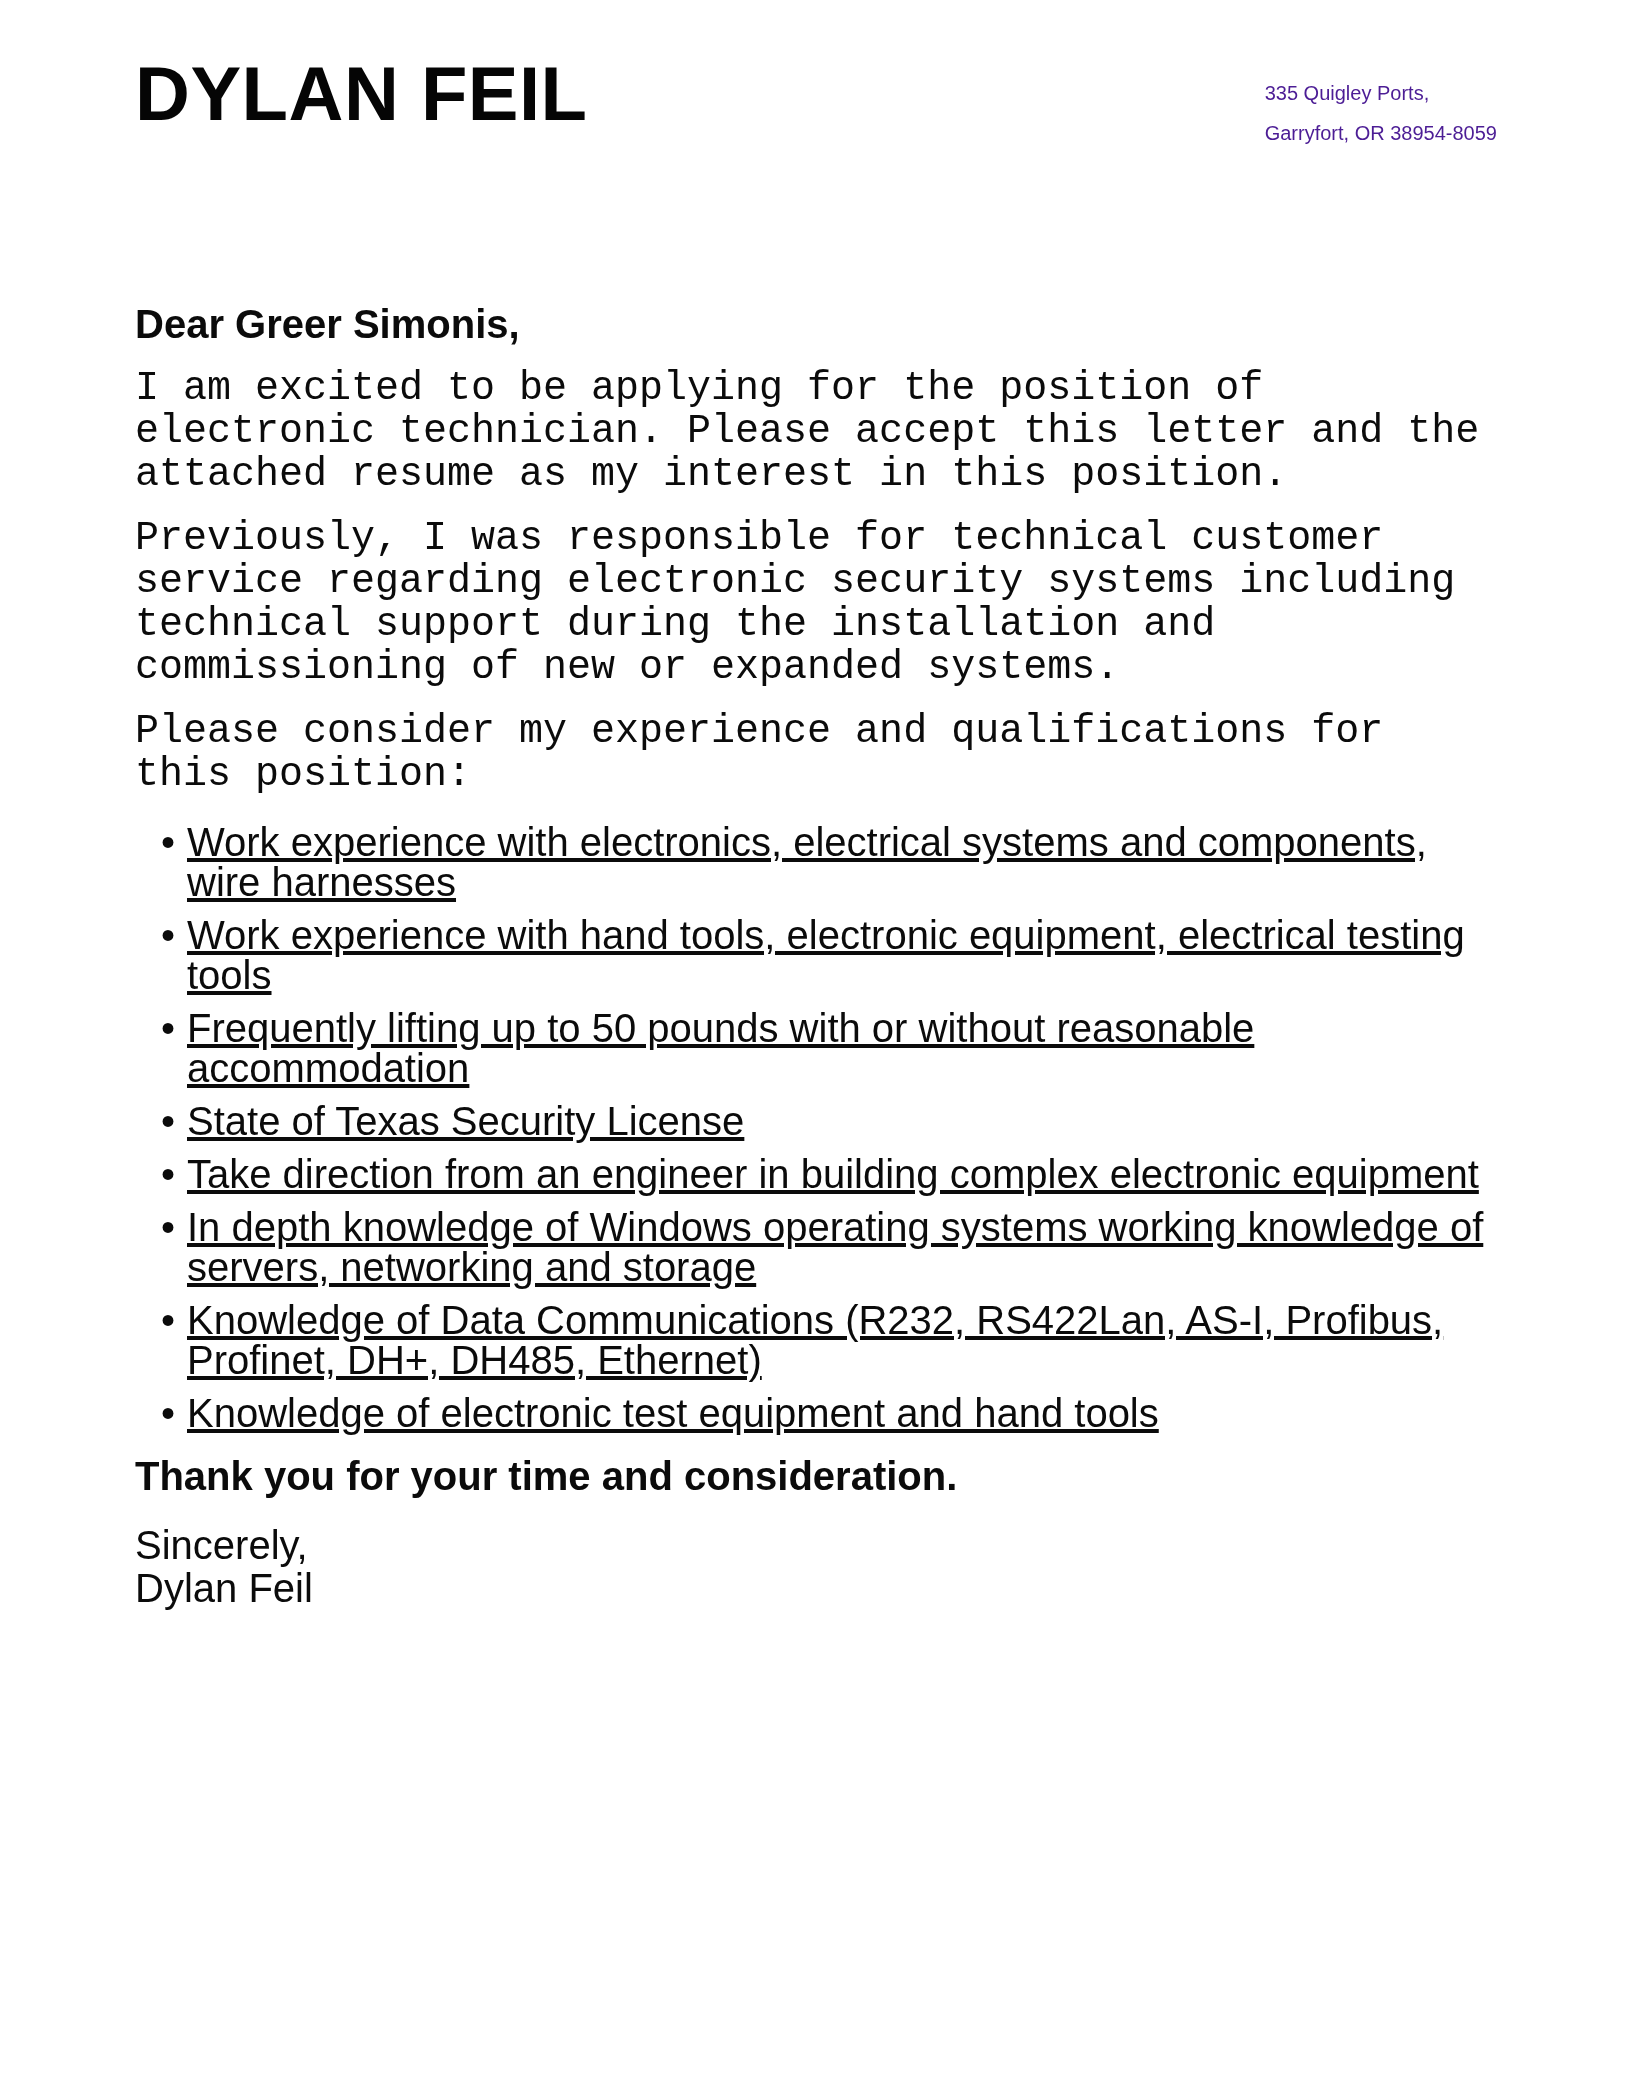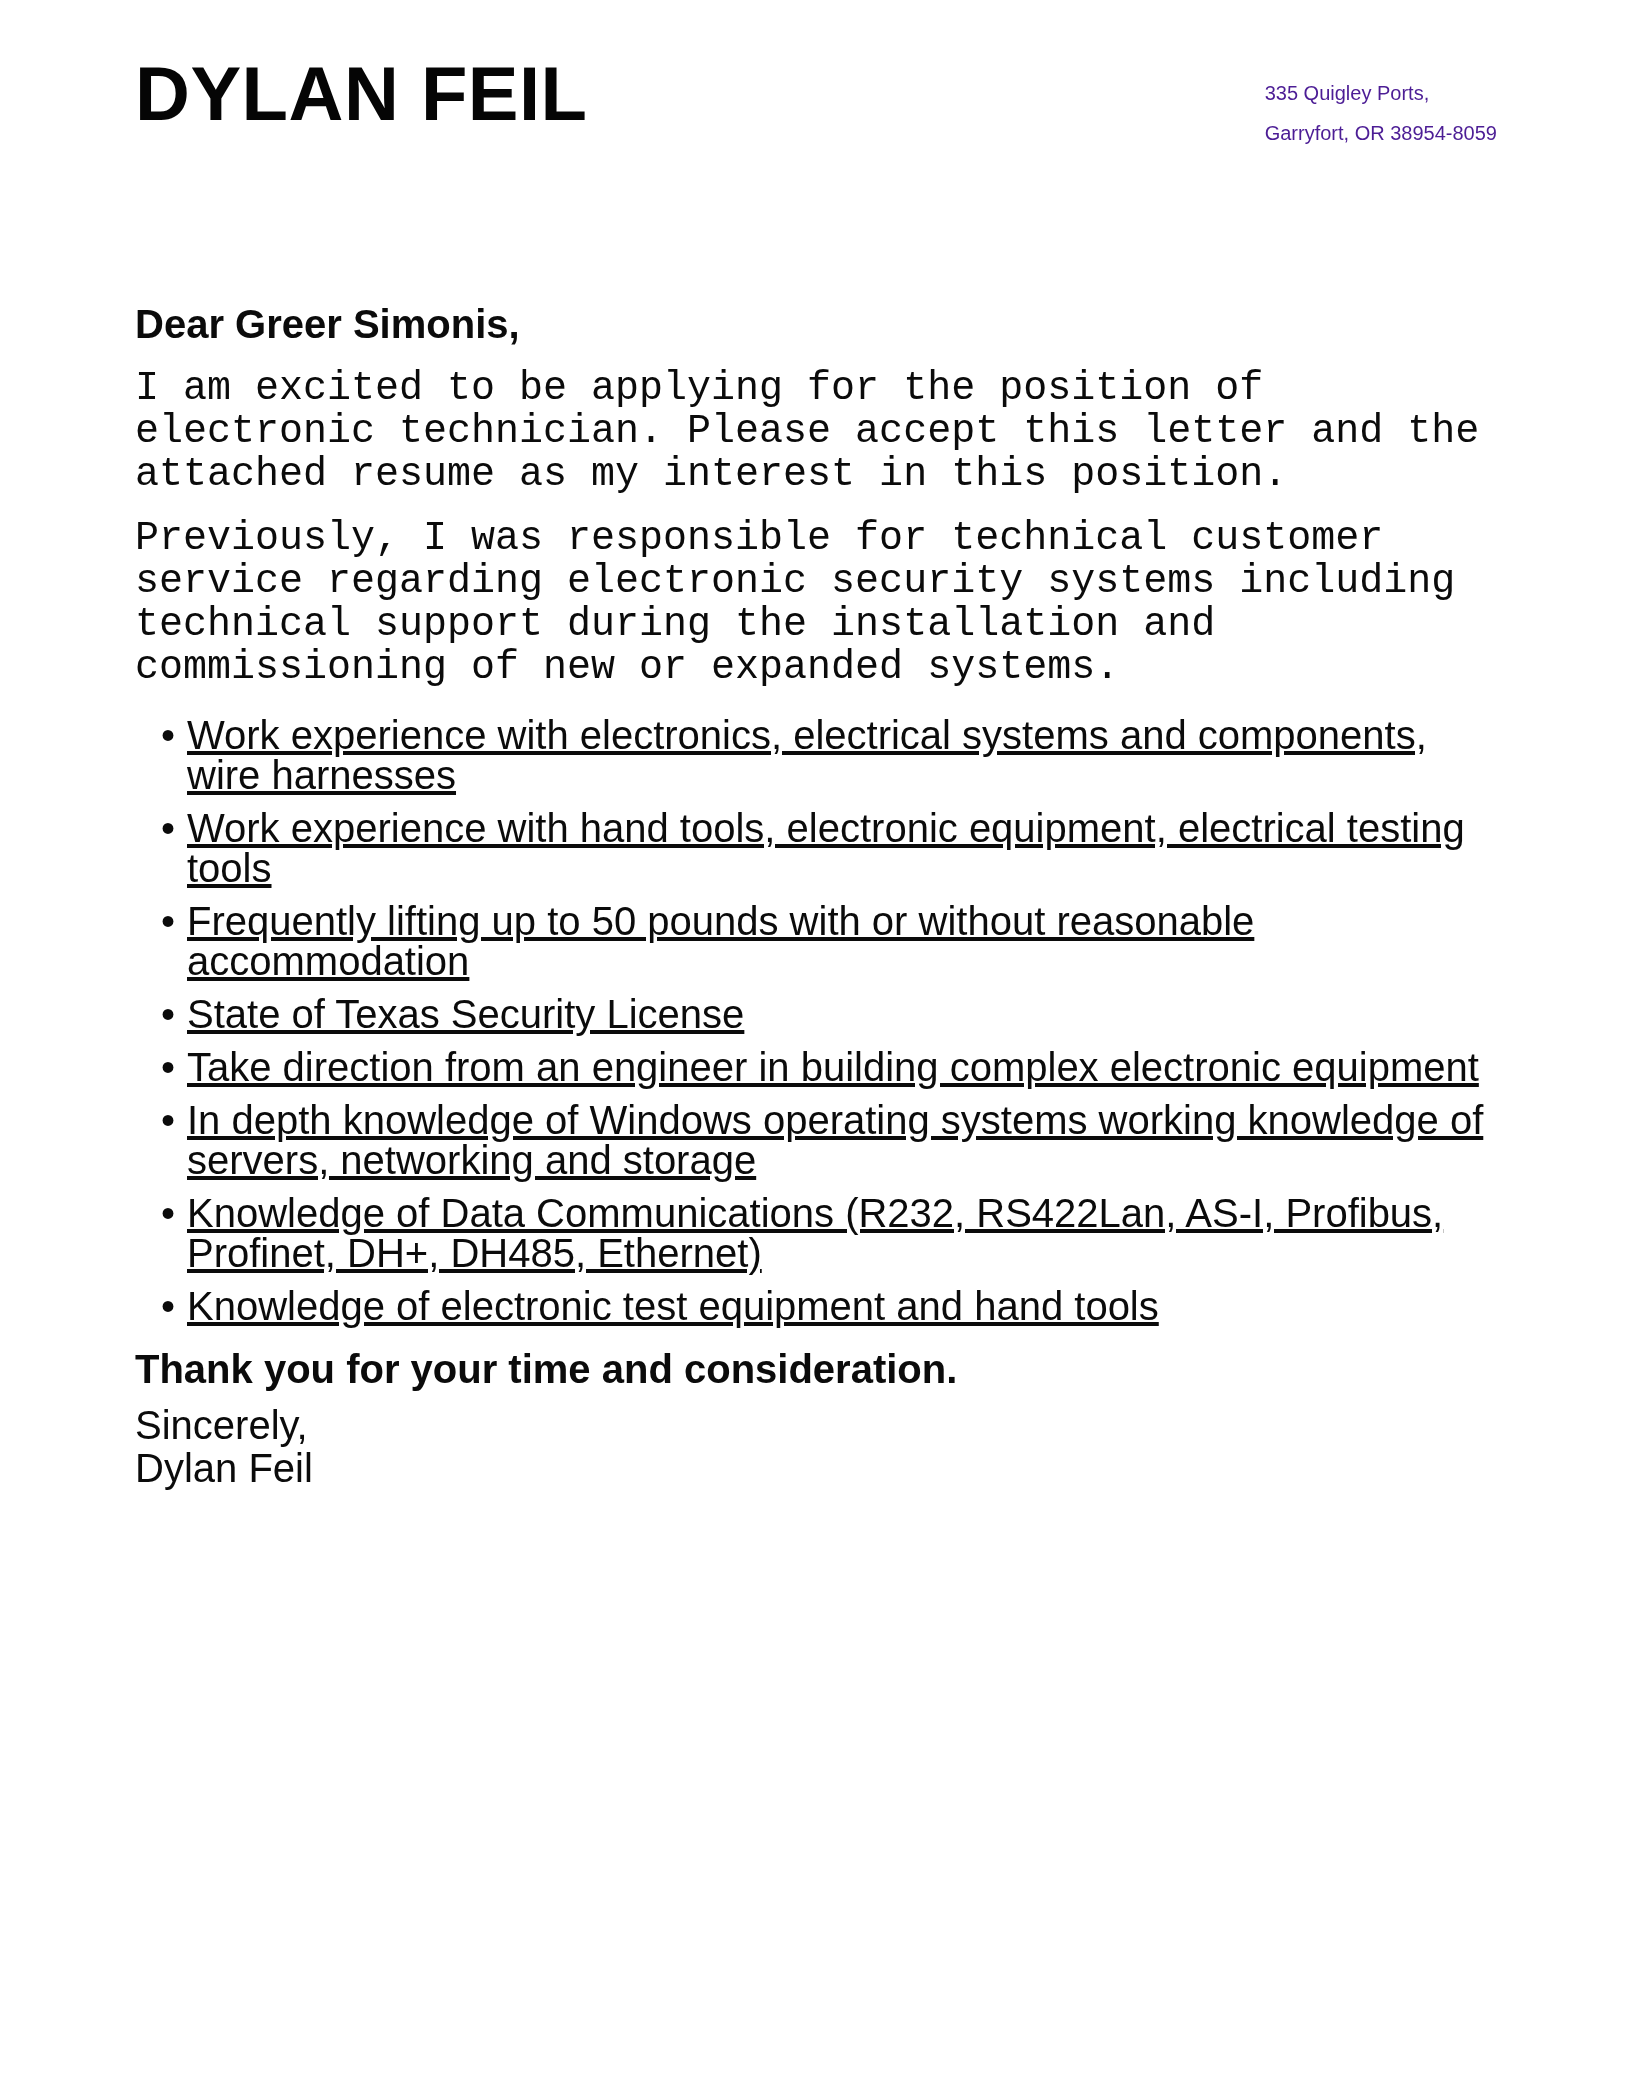--- a/index.html
+++ b/index.html
@@ -61,21 +61,21 @@
   .qualifications li::before {
     content: "\2022";
     position: absolute;
     left: 26px;
     top: 0;
   }
   .closing {
     margin-top: 22px;
     font-weight: 700;
   }
-  .signoff { margin-top: 13px; }
+  .signoff { margin-top: 26px; }
 </style>
 </head>
 <body>
 
 <div class="page">
 
   <header class="letter-header">
     <h1 class="applicant-name">DYLAN FEIL</h1>
     <div class="address">
       <div>335 Quigley Ports,</div>
@@ -84,20 +84,21 @@
   </header>
 
   <main class="letter-body">
 
     <p class="salutation">Dear Greer Simonis,</p>
 
     <p class="para">I am excited to be applying for the position of electronic technician. Please accept this letter and the attached resume as my interest in this position.</p>
 
     <p class="para">Previously, I was responsible for technical customer service regarding electronic security systems including technical support during the installation and commissioning of new or expanded systems.</p>
 
+    <p class="para">Please consider my experience and qualifications for this position:</p>
 
     <ul class="qualifications">
       <li>Work experience with electronics, electrical systems and components, wire harnesses</li>
       <li>Work experience with hand tools, electronic equipment, electrical testing tools</li>
       <li>Frequently lifting up to 50 pounds with or without reasonable accommodation</li>
       <li>State of Texas Security License</li>
       <li>Take direction from an engineer in building complex electronic equipment</li>
       <li>In depth knowledge of Windows operating systems working knowledge of servers, networking and storage</li>
       <li>Knowledge of Data Communications (R232, RS422Lan, AS-I, Profibus, Profinet, DH+, DH485, Ethernet)</li>
       <li>Knowledge of electronic test equipment and hand tools</li>

